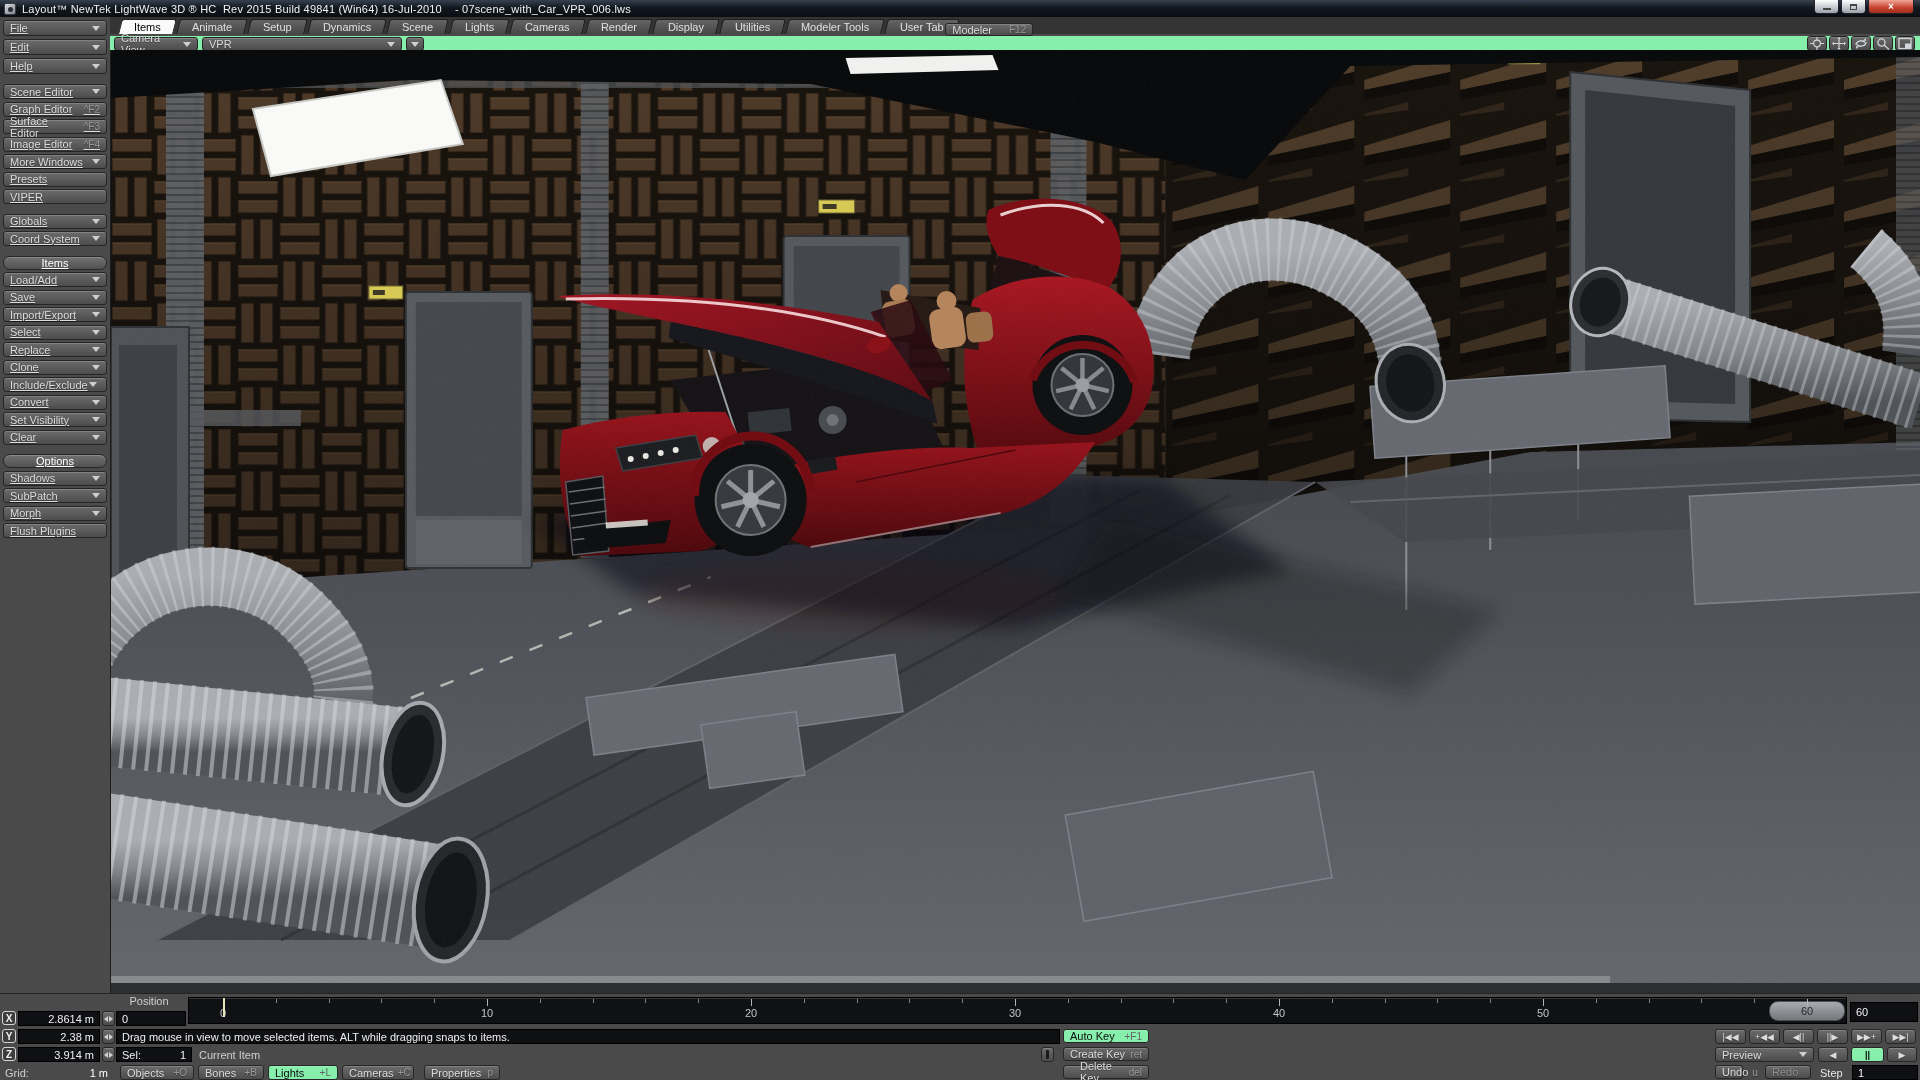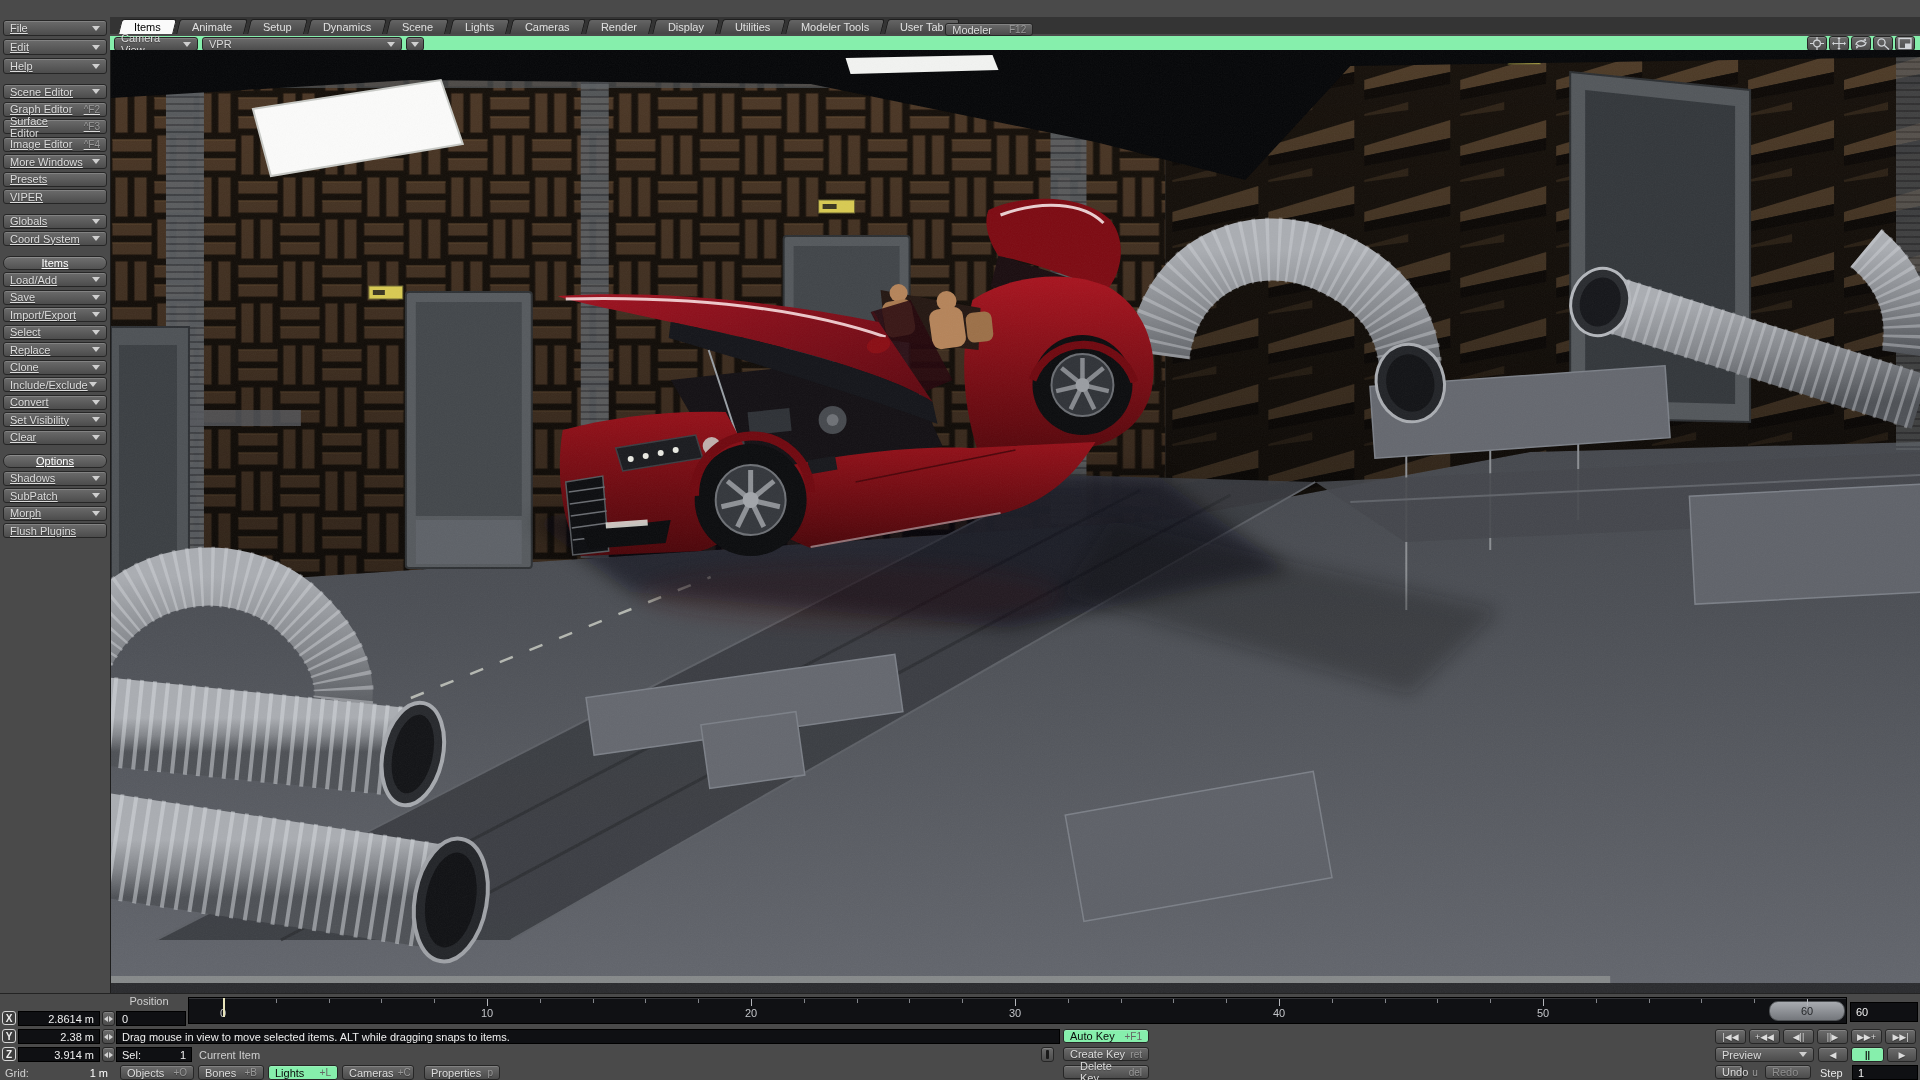--- a/index.html
+++ b/index.html
@@ -96,20 +96,35 @@
   .pbtn { font-size:9px; justify-content:center; padding:0 2px; letter-spacing:0; }
 
   .lighticon { display:inline-flex; margin-right:5px; }
   .minibar { width:3px; height:9px; background:#1a1a1a; border-radius:1px; }
 </style>
 </head>
 <body>
 
 <div id="stage">
 
+  <div class="titlebar">
+    <span class="appicon"></span>
+    <span class="titletext">Layout™ NewTek LightWave 3D ® HC  Rev 2015 Build 49841 (Win64) 16-Jul-2010    - 07scene_with_Car_VPR_006.lws</span>
+    <span class="winbtns">
+      <span class="winbtn min">
+          <span class="minglyph"></span>
+        </span>
+      <span class="winbtn res">
+          <span class="resglyph"></span>
+        </span>
+      <span class="winbtn close">
+          <span>×</span>
+        </span>
+    </span>
+  </div>
 
   <div class="tabrow">
     <div class="tab active">
         <span>Items</span>
       </div>
     <div class="tab">
         <span>Animate</span>
       </div>
     <div class="tab">
         <span>Setup</span>

